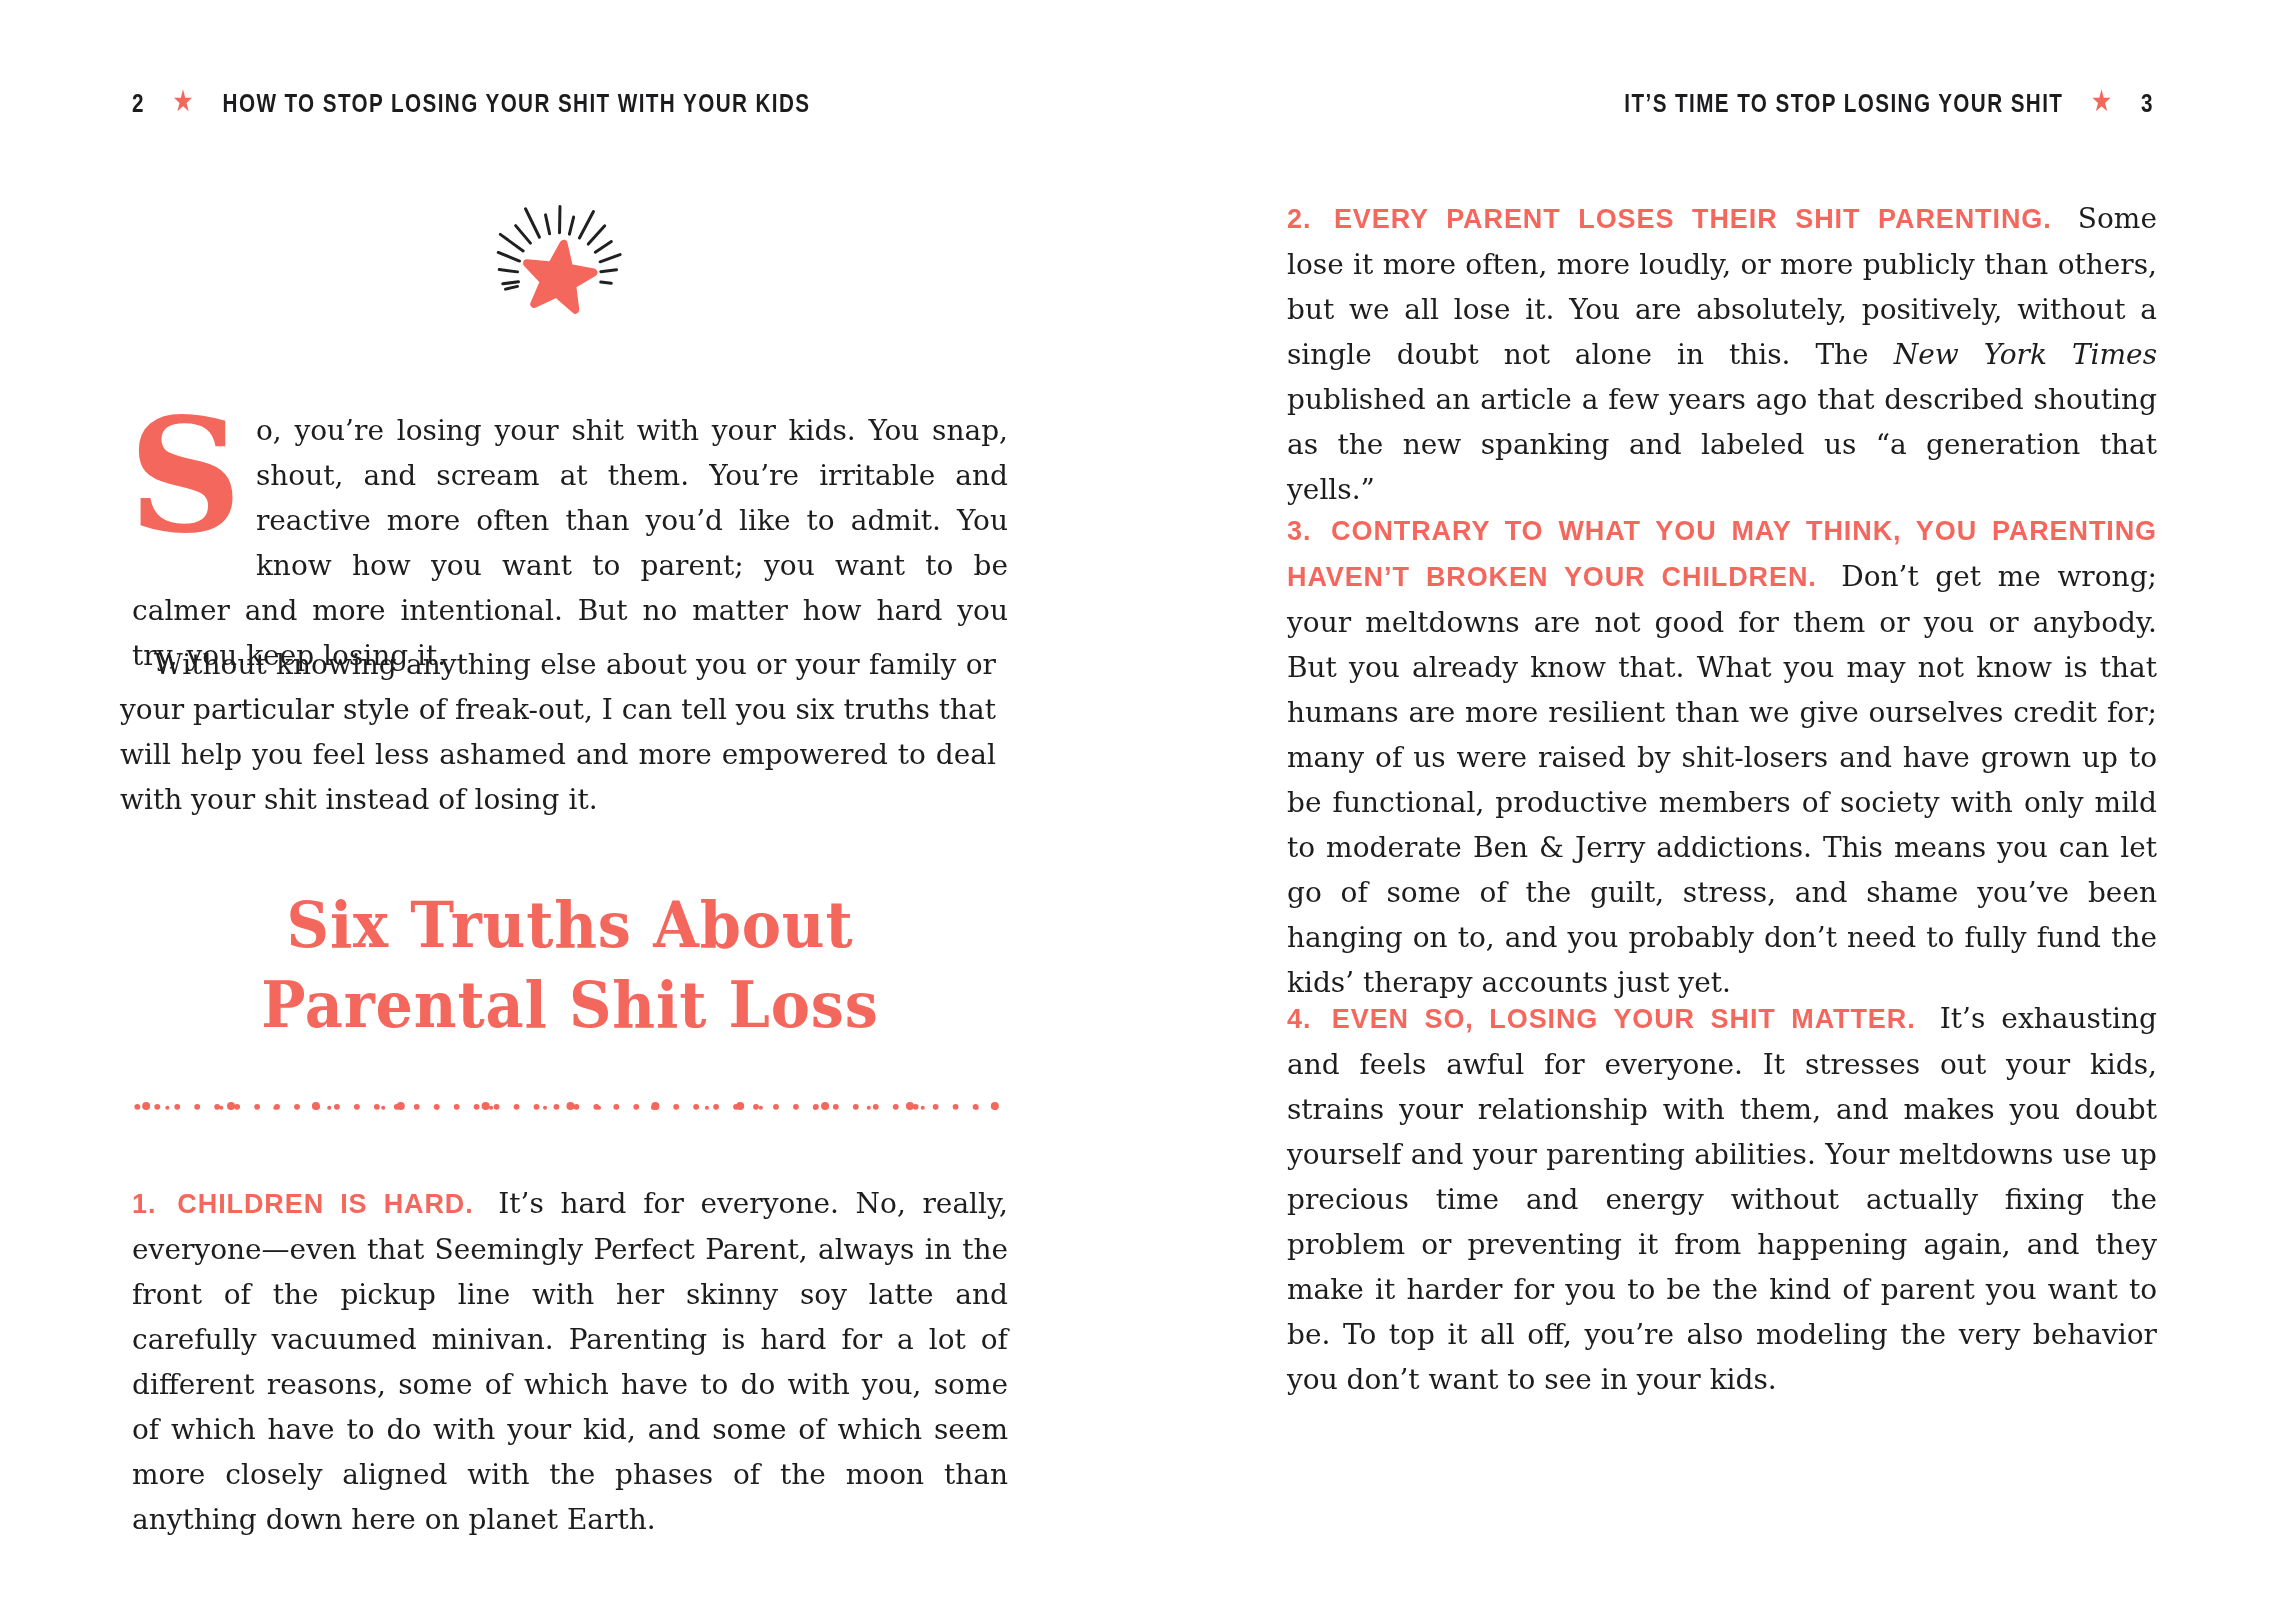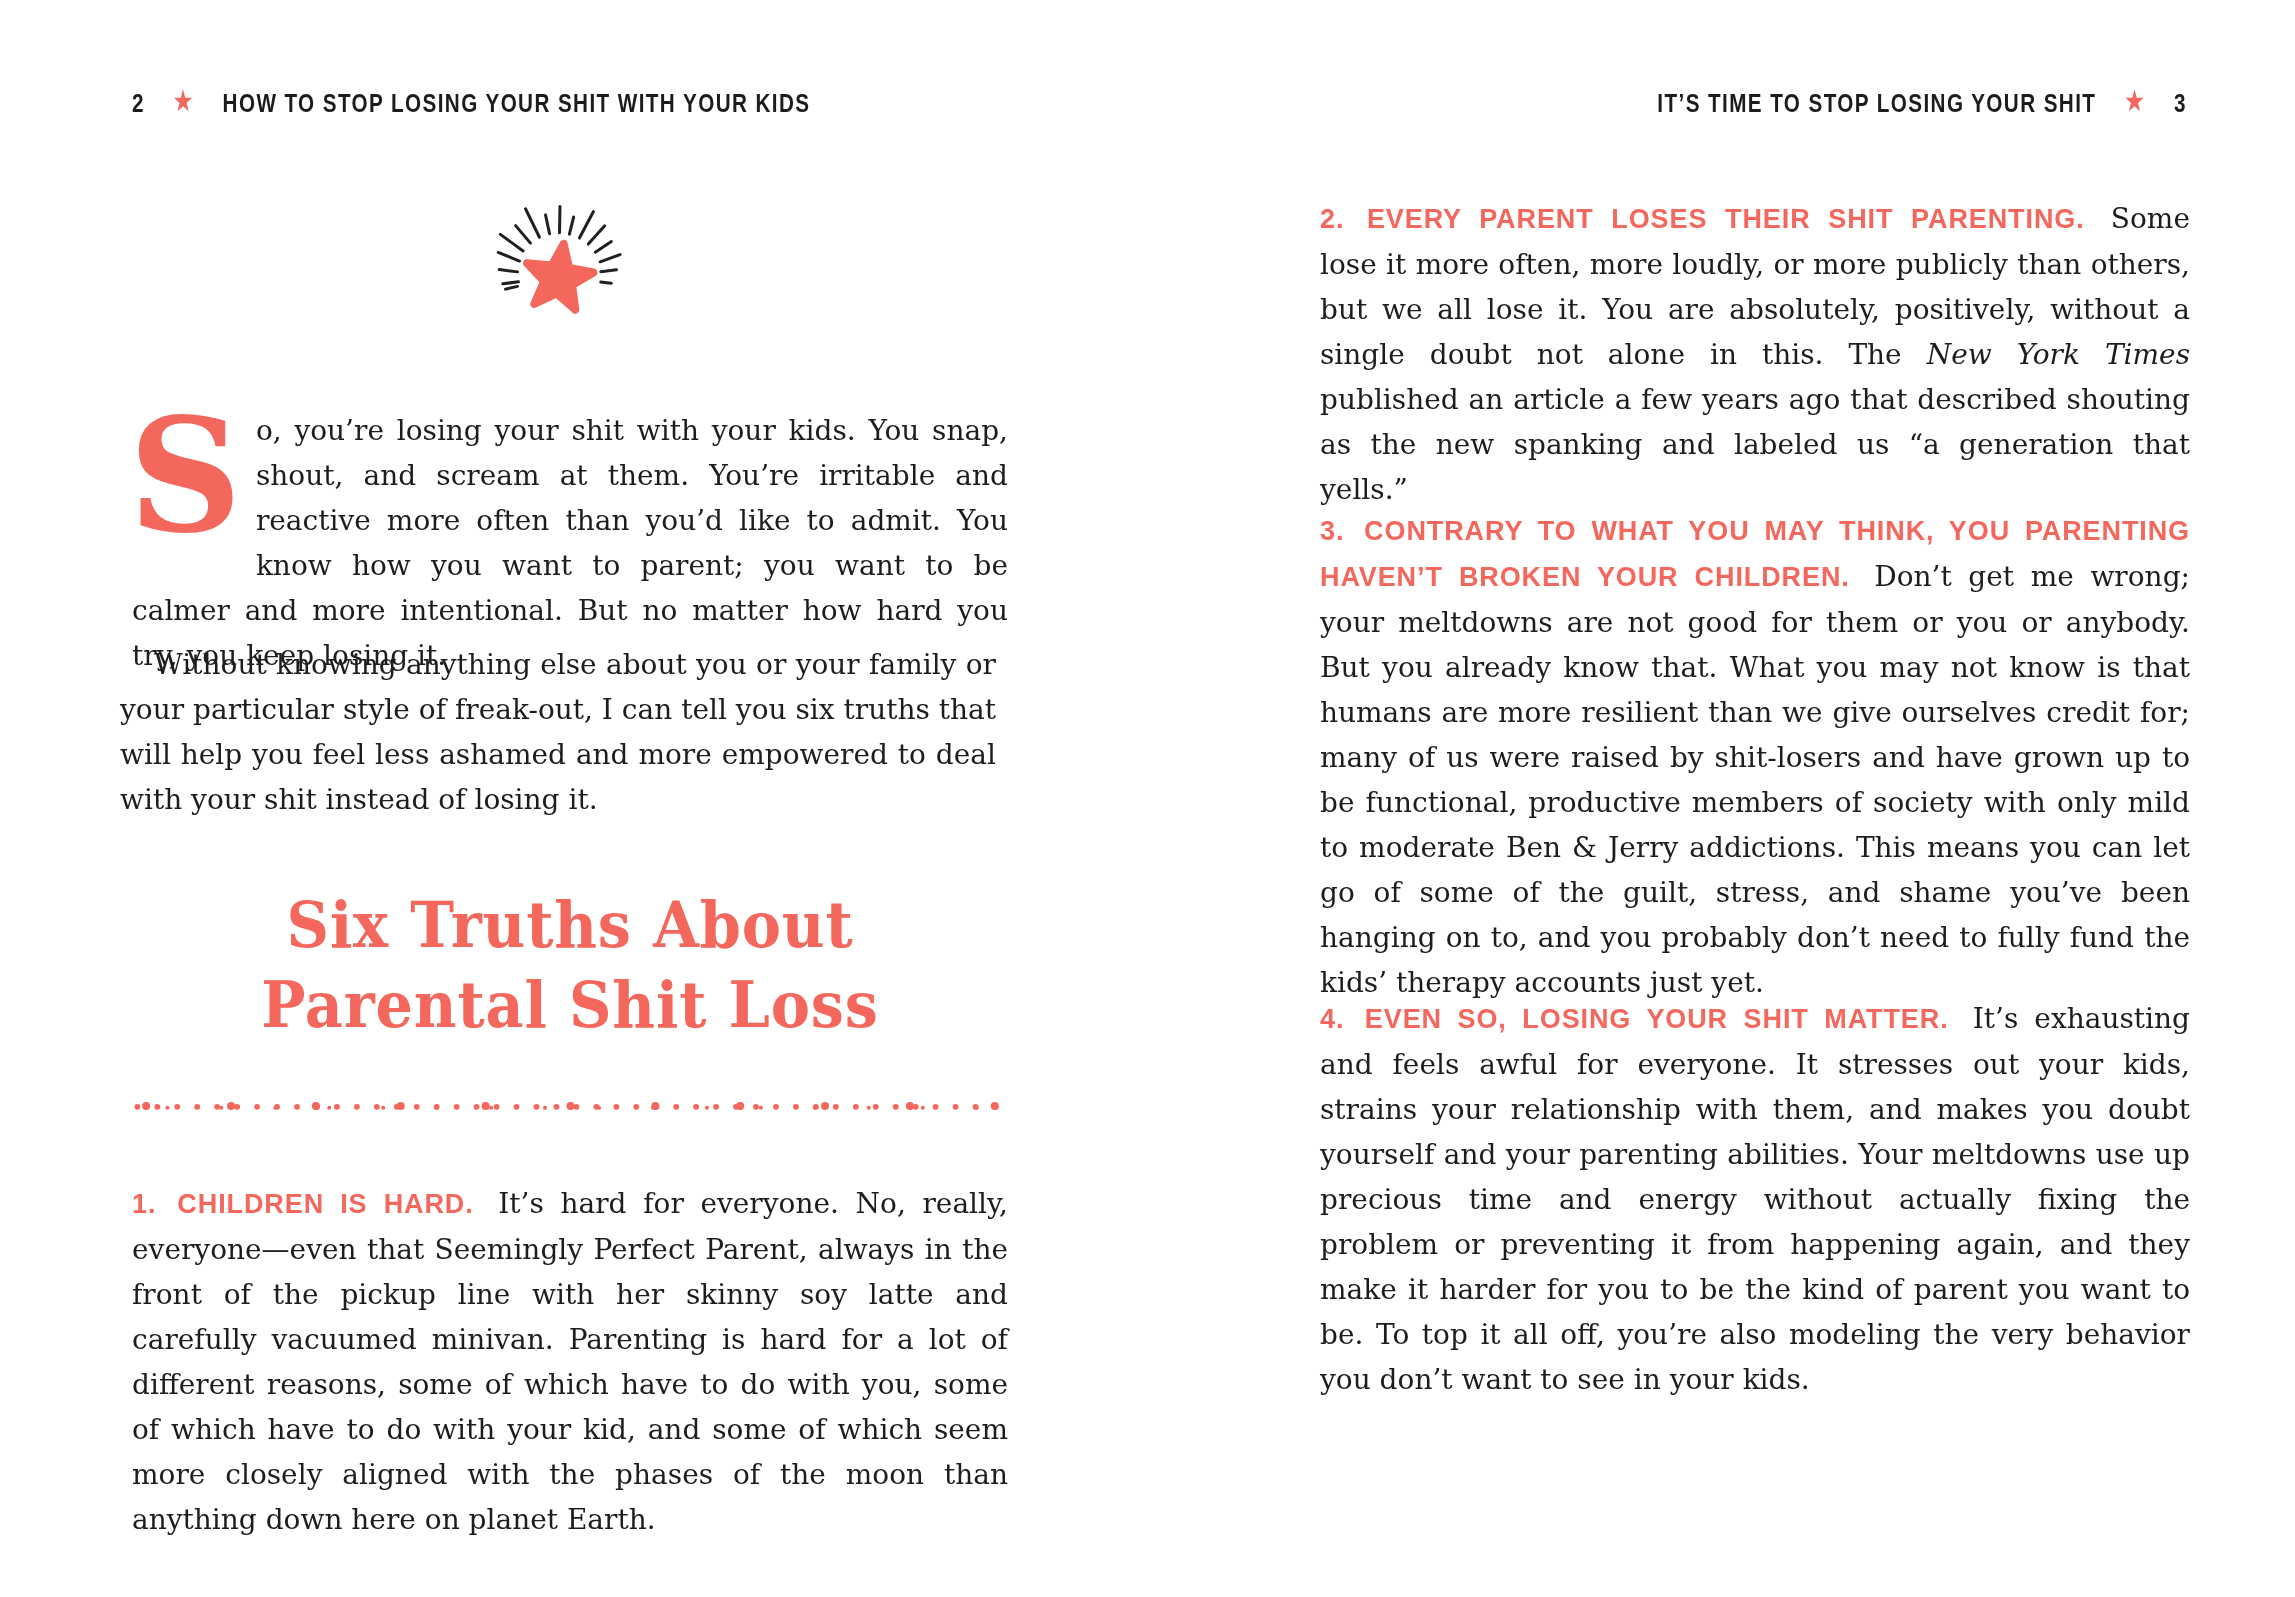--- a/index.html
+++ b/index.html
@@ -2,21 +2,21 @@
 <html lang="en" style="--accent: #f4675d;font-size:14px"><head>
 <meta charset="utf-8">
 <style>
   html,body{margin:0;padding:0;}
   body{
     width:2295px;height:1597px;position:relative;background:#ffffff;
     font-family:"DejaVu Serif", serif;color:#1d1d1d;overflow:hidden;
   }
   .page{position:absolute;top:0;width:1148px;height:1597px;background:#ffffff;}
   .page.left{left:0;}
-  .page.right{left:1148px;}
+  .page.right{left:1115px;}
 
   
   .running-head{
     position:absolute;top:88px;display:flex;align-items:center;gap:37px;
     font-family:"Liberation Sans", sans-serif;font-weight:700;font-size:26.5px;
     letter-spacing:1.8px;color:#1c1c1e;white-space:nowrap;
   }
   .running-head.lh{left:132px;transform:scaleX(.78);transform-origin:left center;}
   .running-head.rh{right:109px;transform:scaleX(.78);transform-origin:right center;}
   .head-star{color:var(--accent);font-size:26.5px;line-height:1;transform:translateY(-1.8px);}

